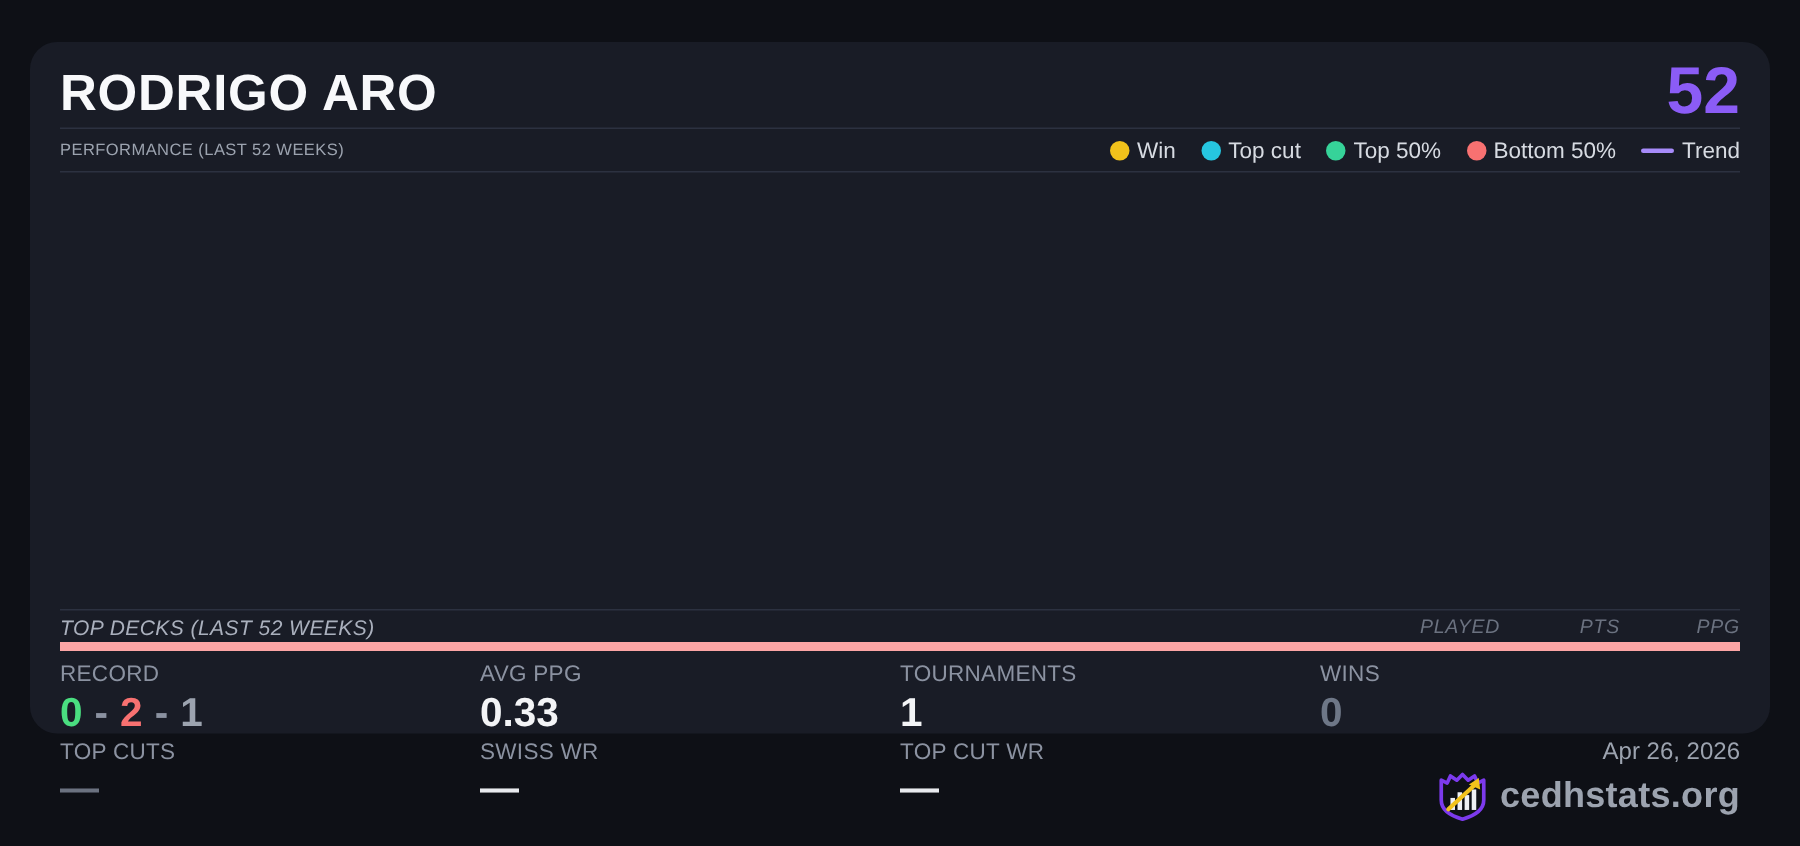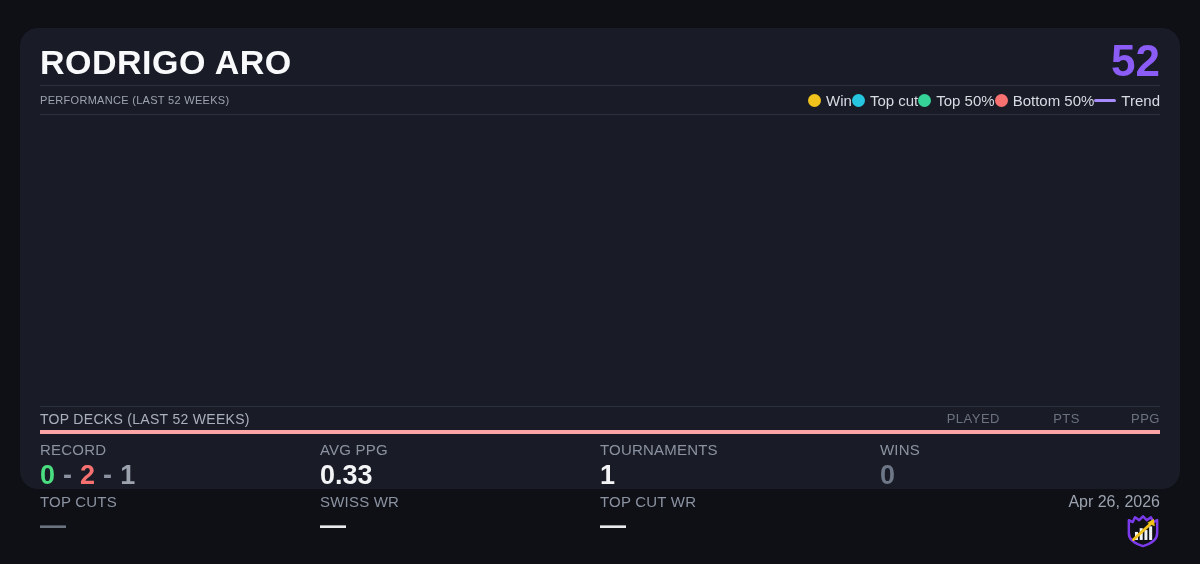--- a/index.html
+++ b/index.html
@@ -31,31 +31,32 @@
   .header-right { display: flex; align-items: baseline; gap: 14px; }
   .rank-line { color: #9aa1b2; font-size: 17px; display: flex; gap: 9px; align-items: baseline; }
   .score { font-size: 44px; font-weight: 700; line-height: 0.82; }
   
   .perf-row {
     height: 29px;
     display: flex; justify-content: space-between; align-items: center;
     border-bottom: 1px solid #2c3140;
   }
   .section-heading { color: #9ca3af; font-size: 11px; letter-spacing: 0.3px; }
-  .legend { display: flex; align-items: center; }
+  .legend { display: flex; align-items: center; gap: 17px; }
   .legend-item { display: flex; align-items: center; gap: 5px; color: #d7dbe2; font-size: 15px; }
   .legend-dot { width: 13px; height: 13px; border-radius: 50%; display: inline-block; }
   .legend-line { width: 22px; height: 3px; border-radius: 2px; display: inline-block; }
   
   .chart-area { height: 292px; border-bottom: 1px solid #2c3140; }
   
   .topdecks-row {
     height: 27px;
     display: flex; justify-content: space-between; align-items: center;
-    border-bottom: 4px solid #fca5a5;
+    border-bottom: 6px solid #fca5a5;
+    font-style: italic;
   }
   .topdecks-heading { color: #aab0bd; font-size: 14px; letter-spacing: 0.3px; }
   .topdecks-cols { display: flex; }
   .topdecks-col { width: 80px; text-align: right; color: #6b7280; font-size: 13px; letter-spacing: 0.5px; }
   
   .stats {
     display: grid;
     grid-template-columns: repeat(4, 280px);
     grid-template-rows: 52px auto;
     padding-top: 7px;
@@ -172,17 +173,18 @@
           <svg width="34" height="34" viewBox="0 0 36 36">
             <path d="M18 2.5 L22 6.5 L26.5 3.5 L28.8 8.5 L33 6.5 V20.5 C33 27.5 27 31.5 18 34 C9 31.5 3 27.5 3 20.5 V6.5 L7.2 8.5 L9.5 3.5 L14 6.5 Z" fill="none" stroke="#7c3aed" stroke-width="2.6" stroke-linejoin="round"></path>
             <rect x="9.5" y="19" width="3.2" height="8.5" fill="#eef0f4"></rect>
             <rect x="14.5" y="15" width="3.2" height="12.5" fill="#eef0f4"></rect>
             <rect x="19.5" y="17" width="3.2" height="10.5" fill="#eef0f4"></rect>
             <rect x="24.5" y="13" width="3.2" height="14.5" fill="#eef0f4"></rect>
             <line x1="8" y1="27" x2="27" y2="9.5" stroke="#f2c21b" stroke-width="3" stroke-linecap="round"></line>
             <polygon points="29.5,5 30.5,13 22.5,9.5" fill="#f2c21b"></polygon>
           </svg>
         </span>
+        <span class="brand-text">cedhstats.org</span>
       </div>
     </div>
 
   </div>
 </div>
 
 </body></html>

